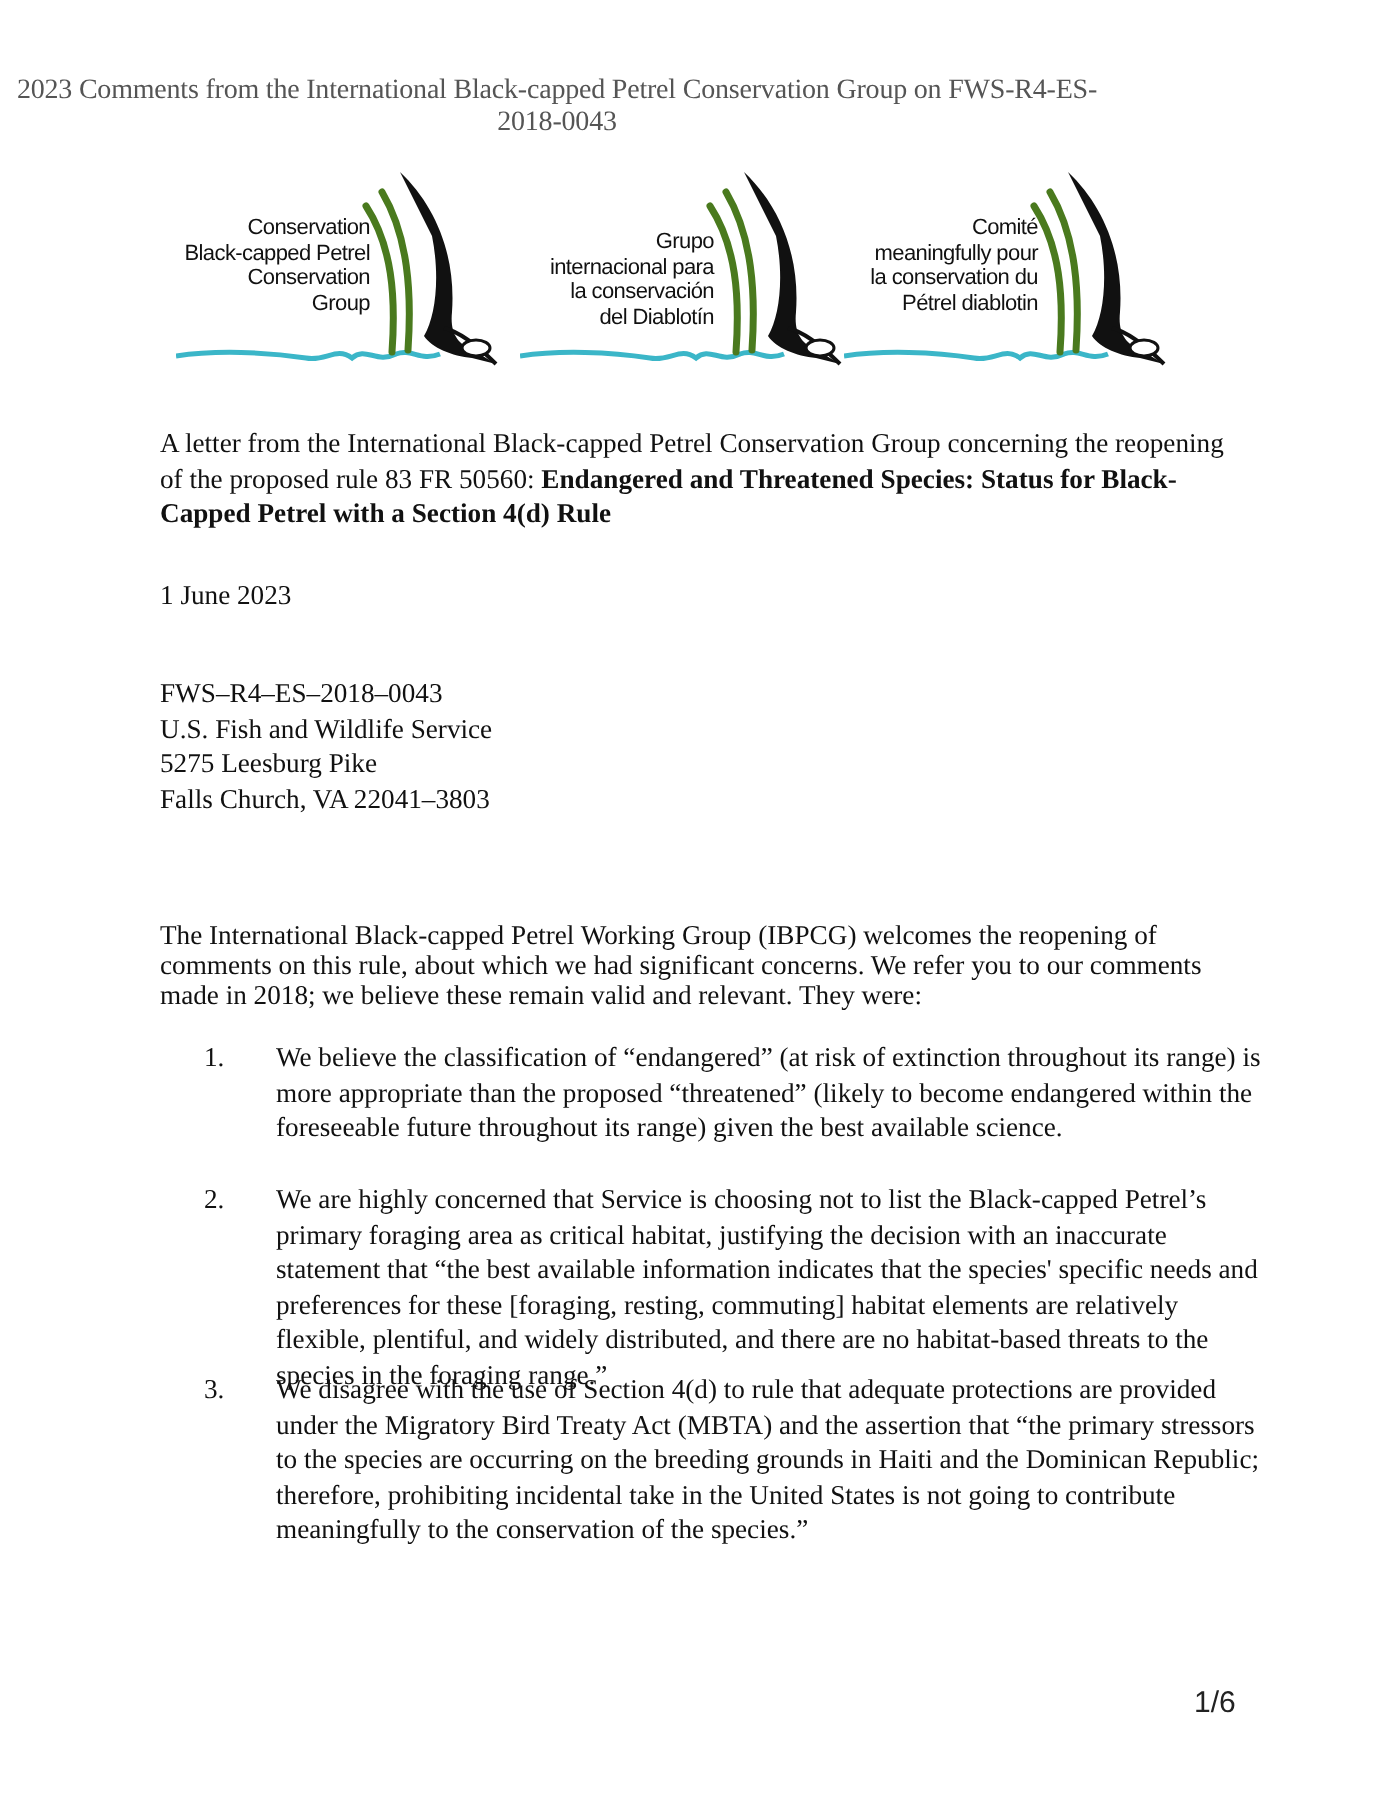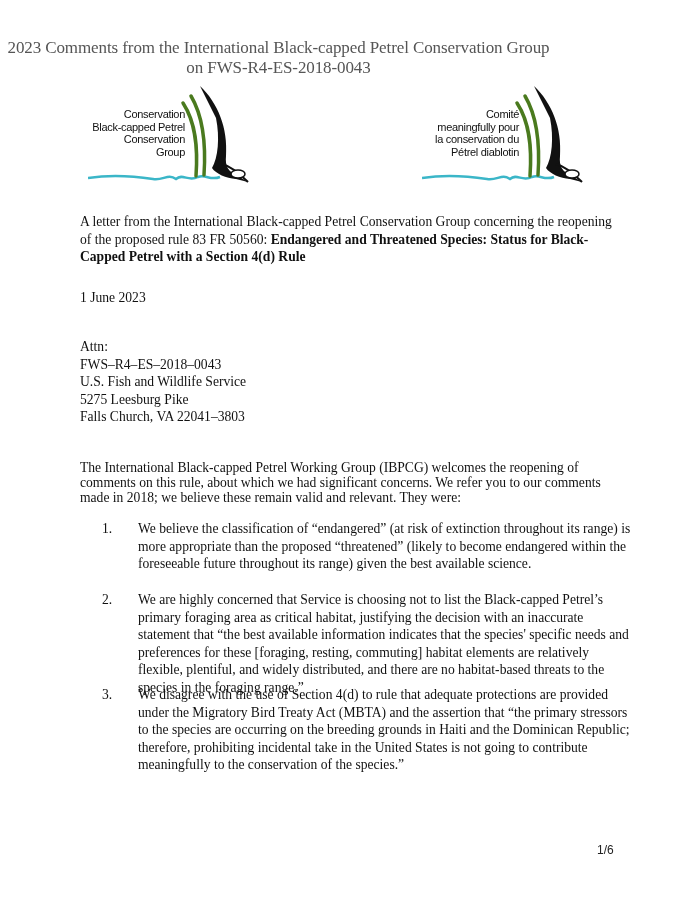--- a/index.html
+++ b/index.html
@@ -1,30 +1,30 @@
 <!DOCTYPE html>
 <html><head>
 <meta charset="utf-8">
 <style>
   html, body { margin: 0; padding: 0; background: #ffffff; }
   body { width: 695px; height: 900px; position: relative; overflow: hidden; font-family: "Liberation Serif", serif; color: #111; }
-  .header { position: absolute; top: 38px; left: 0; width: 557px; text-align: center; font-size: 17px; color: #555; letter-spacing: -0.1px; }
+  .header { position: absolute; top: 38px; left: 0; width: 557px; text-align: center; font-size: 14px; color: #555; letter-spacing: -0.1px; }
   .logos { position: absolute; top: 78px; left: 88px; width: 520px; height: 112px; }
   .logo { position: absolute; top: 0; width: 175px; height: 112px; }
   .logo-text { position: absolute; right: 78px; font-family: "Liberation Sans", sans-serif; font-size: 11px; line-height: 12.5px; text-align: right; color: #111; letter-spacing: -0.3px; white-space: nowrap; }
   .logo svg { position: absolute; left: 0; top: 0; }
   .intro { position: absolute; top: 213px; left: 80px; width: 545px; font-size: 13.6px; line-height: 17.5px; }
   .date { position: absolute; top: 290px; left: 80px; font-size: 13.6px; }
   .address { position: absolute; top: 338px; left: 80px; font-size: 13.6px; line-height: 17.5px; }
   .address div { white-space: nowrap; }
   .para { position: absolute; top: 460px; left: 80px; width: 550px; font-size: 13.6px; line-height: 15px; }
   .list { position: absolute; left: 102px; width: 530px; font-size: 13.6px; line-height: 17.5px; }
   .list .num { position: absolute; left: 0; top: 0; }
   .list .body { margin-left: 36px; }
-  .page-num { position: absolute; top: 843px; left: 597px; font-family: "Liberation Sans", sans-serif; font-size: 12px; color: #222; }
+  .page-num { position: absolute; top: 843px; left: 597px; font-family: "Liberation Sans", sans-serif; font-size: 15px; color: #222; }
   b { font-weight: bold; }
 </style>
 </head>
 <body>
 
 <div class="header">2023 Comments from the International Black-capped Petrel Conservation Group on FWS-R4-ES-2018-0043</div>
 
 <div class="logos">
 
   <div class="logo" style="left:0px;">
@@ -37,20 +37,36 @@
       <ellipse cx="150" cy="96" rx="7" ry="4" fill="#fff" stroke="#111" stroke-width="1.5"></ellipse>
     </svg>
     <div class="logo-text" style="top:30px;">
       <div>Conservation</div>
       <div>Black-capped Petrel</div>
       <div>Conservation</div>
       <div>Group</div>
     </div>
   </div>
 
+  <div class="logo" style="left:172px;">
+    <svg width="175" height="112" viewBox="0 0 175 112">
+      <path d="M0 100 C20 97 45 98 65 101 C75 103 80 95 88 101 C95 95 100 104 110 99 C118 96 122 103 132 99" stroke="#3bb6c8" stroke-width="2.5" fill="none"></path>
+      <path d="M95 25 C108 45 110 70 108 98" stroke="#4a7a1e" stroke-width="3.5" fill="none" stroke-linecap="round"></path>
+      <path d="M103 18 C116 40 118 68 116 97" stroke="#4a7a1e" stroke-width="3.5" fill="none" stroke-linecap="round"></path>
+      <path d="M112 8 C130 25 140 50 138 78 C137 88 140 94 150 98 L160 104 L148 101 C138 100 128 96 124 90 C130 80 132 60 128 40 Z" fill="#111"></path>
+      <path d="M134 86 C142 88 150 94 160 104" stroke="#111" stroke-width="2" fill="none"></path>
+      <ellipse cx="150" cy="96" rx="7" ry="4" fill="#fff" stroke="#111" stroke-width="1.5"></ellipse>
+    </svg>
+    <div class="logo-text" style="top:37px;">
+      <div>Grupo</div>
+      <div>internacional para</div>
+      <div>la conservación</div>
+      <div>del Diablotín</div>
+    </div>
+  </div>
 
   <div class="logo" style="left:334px;">
     <svg width="175" height="112" viewBox="0 0 175 112">
       <path d="M0 100 C20 97 45 98 65 101 C75 103 80 95 88 101 C95 95 100 104 110 99 C118 96 122 103 132 99" stroke="#3bb6c8" stroke-width="2.5" fill="none"></path>
       <path d="M95 25 C108 45 110 70 108 98" stroke="#4a7a1e" stroke-width="3.5" fill="none" stroke-linecap="round"></path>
       <path d="M103 18 C116 40 118 68 116 97" stroke="#4a7a1e" stroke-width="3.5" fill="none" stroke-linecap="round"></path>
       <path d="M112 8 C130 25 140 50 138 78 C137 88 140 94 150 98 L160 104 L148 101 C138 100 128 96 124 90 C130 80 132 60 128 40 Z" fill="#111"></path>
       <path d="M134 86 C142 88 150 94 160 104" stroke="#111" stroke-width="2" fill="none"></path>
       <ellipse cx="150" cy="96" rx="7" ry="4" fill="#fff" stroke="#111" stroke-width="1.5"></ellipse>
     </svg>
@@ -63,21 +79,20 @@
   </div>
 </div>
 
 <div class="intro">
   <span>A letter from the International Black-capped Petrel Conservation Group concerning the reopening of the proposed rule 83 FR 50560: </span><b>Endangered and Threatened Species: Status for Black-Capped Petrel with a Section 4(d) Rule</b>
 </div>
 
 <div class="date">1 June 2023</div>
 
 <div class="address">
-  <div>Attn:</div>
   <div>FWS–R4–ES–2018–0043</div>
   <div>U.S. Fish and Wildlife Service</div>
   <div>5275 Leesburg Pike</div>
   <div>Falls Church, VA 22041–3803</div>
 </div>
 
 <div class="para">The International Black-capped Petrel Working Group (IBPCG) welcomes the reopening of comments on this rule, about which we had significant concerns. We refer you to our comments made in 2018; we believe these remain valid and relevant. They were:</div>
 
 <div class="list" style="top:520px;">
   <span class="num">1.</span>

